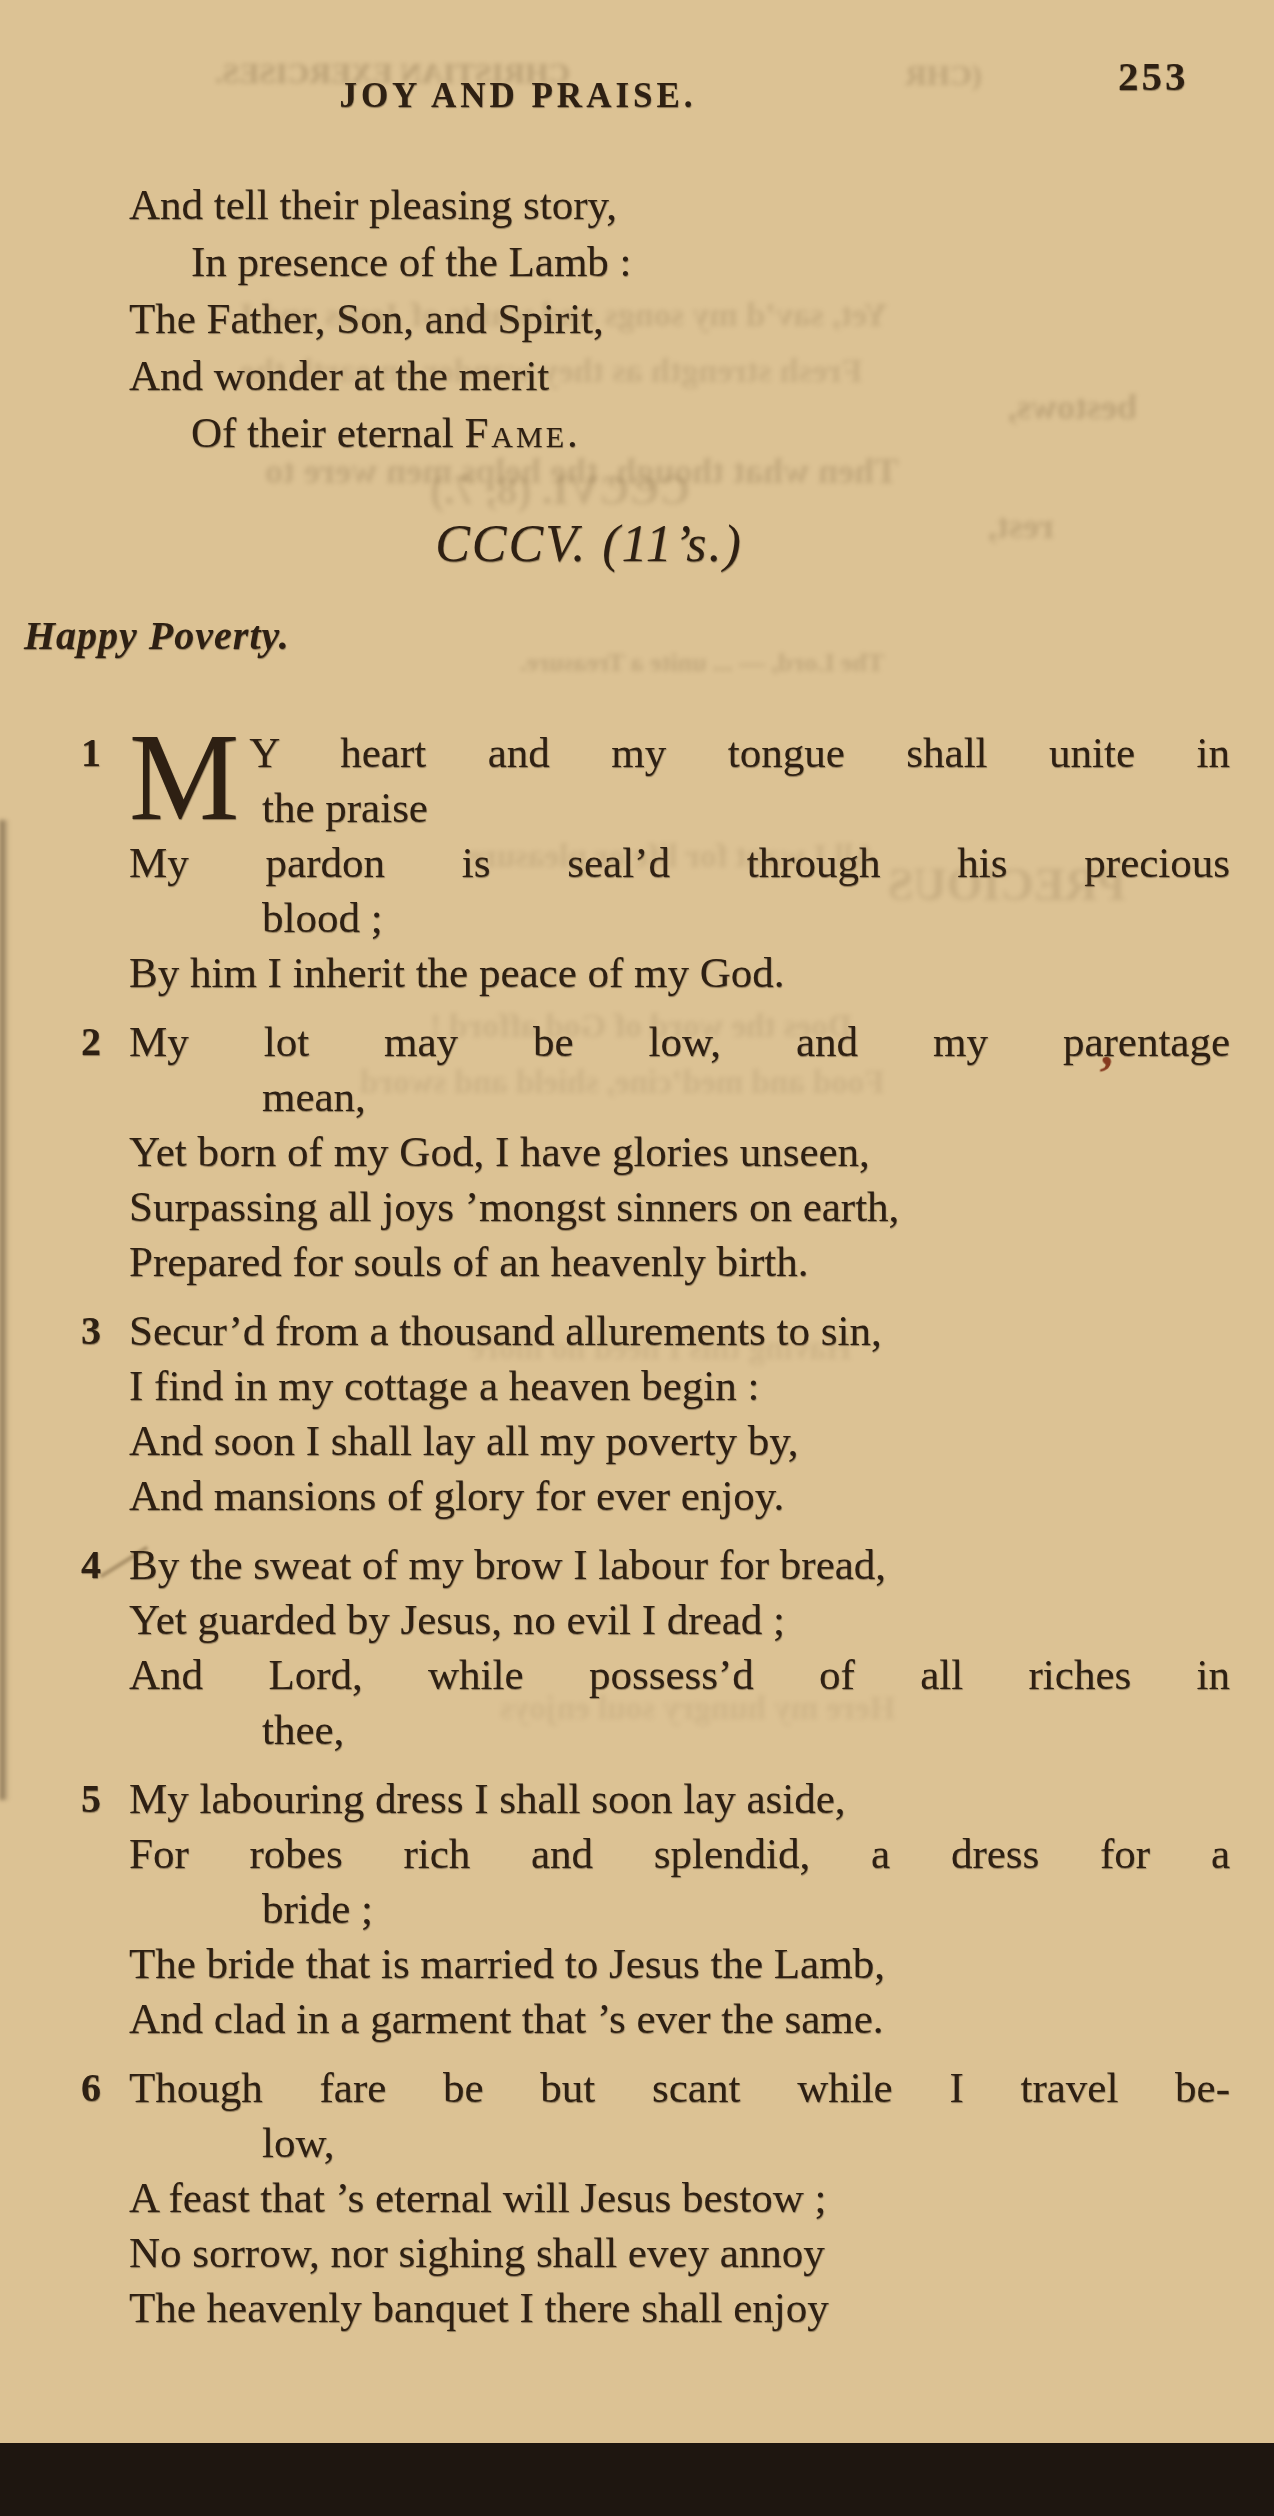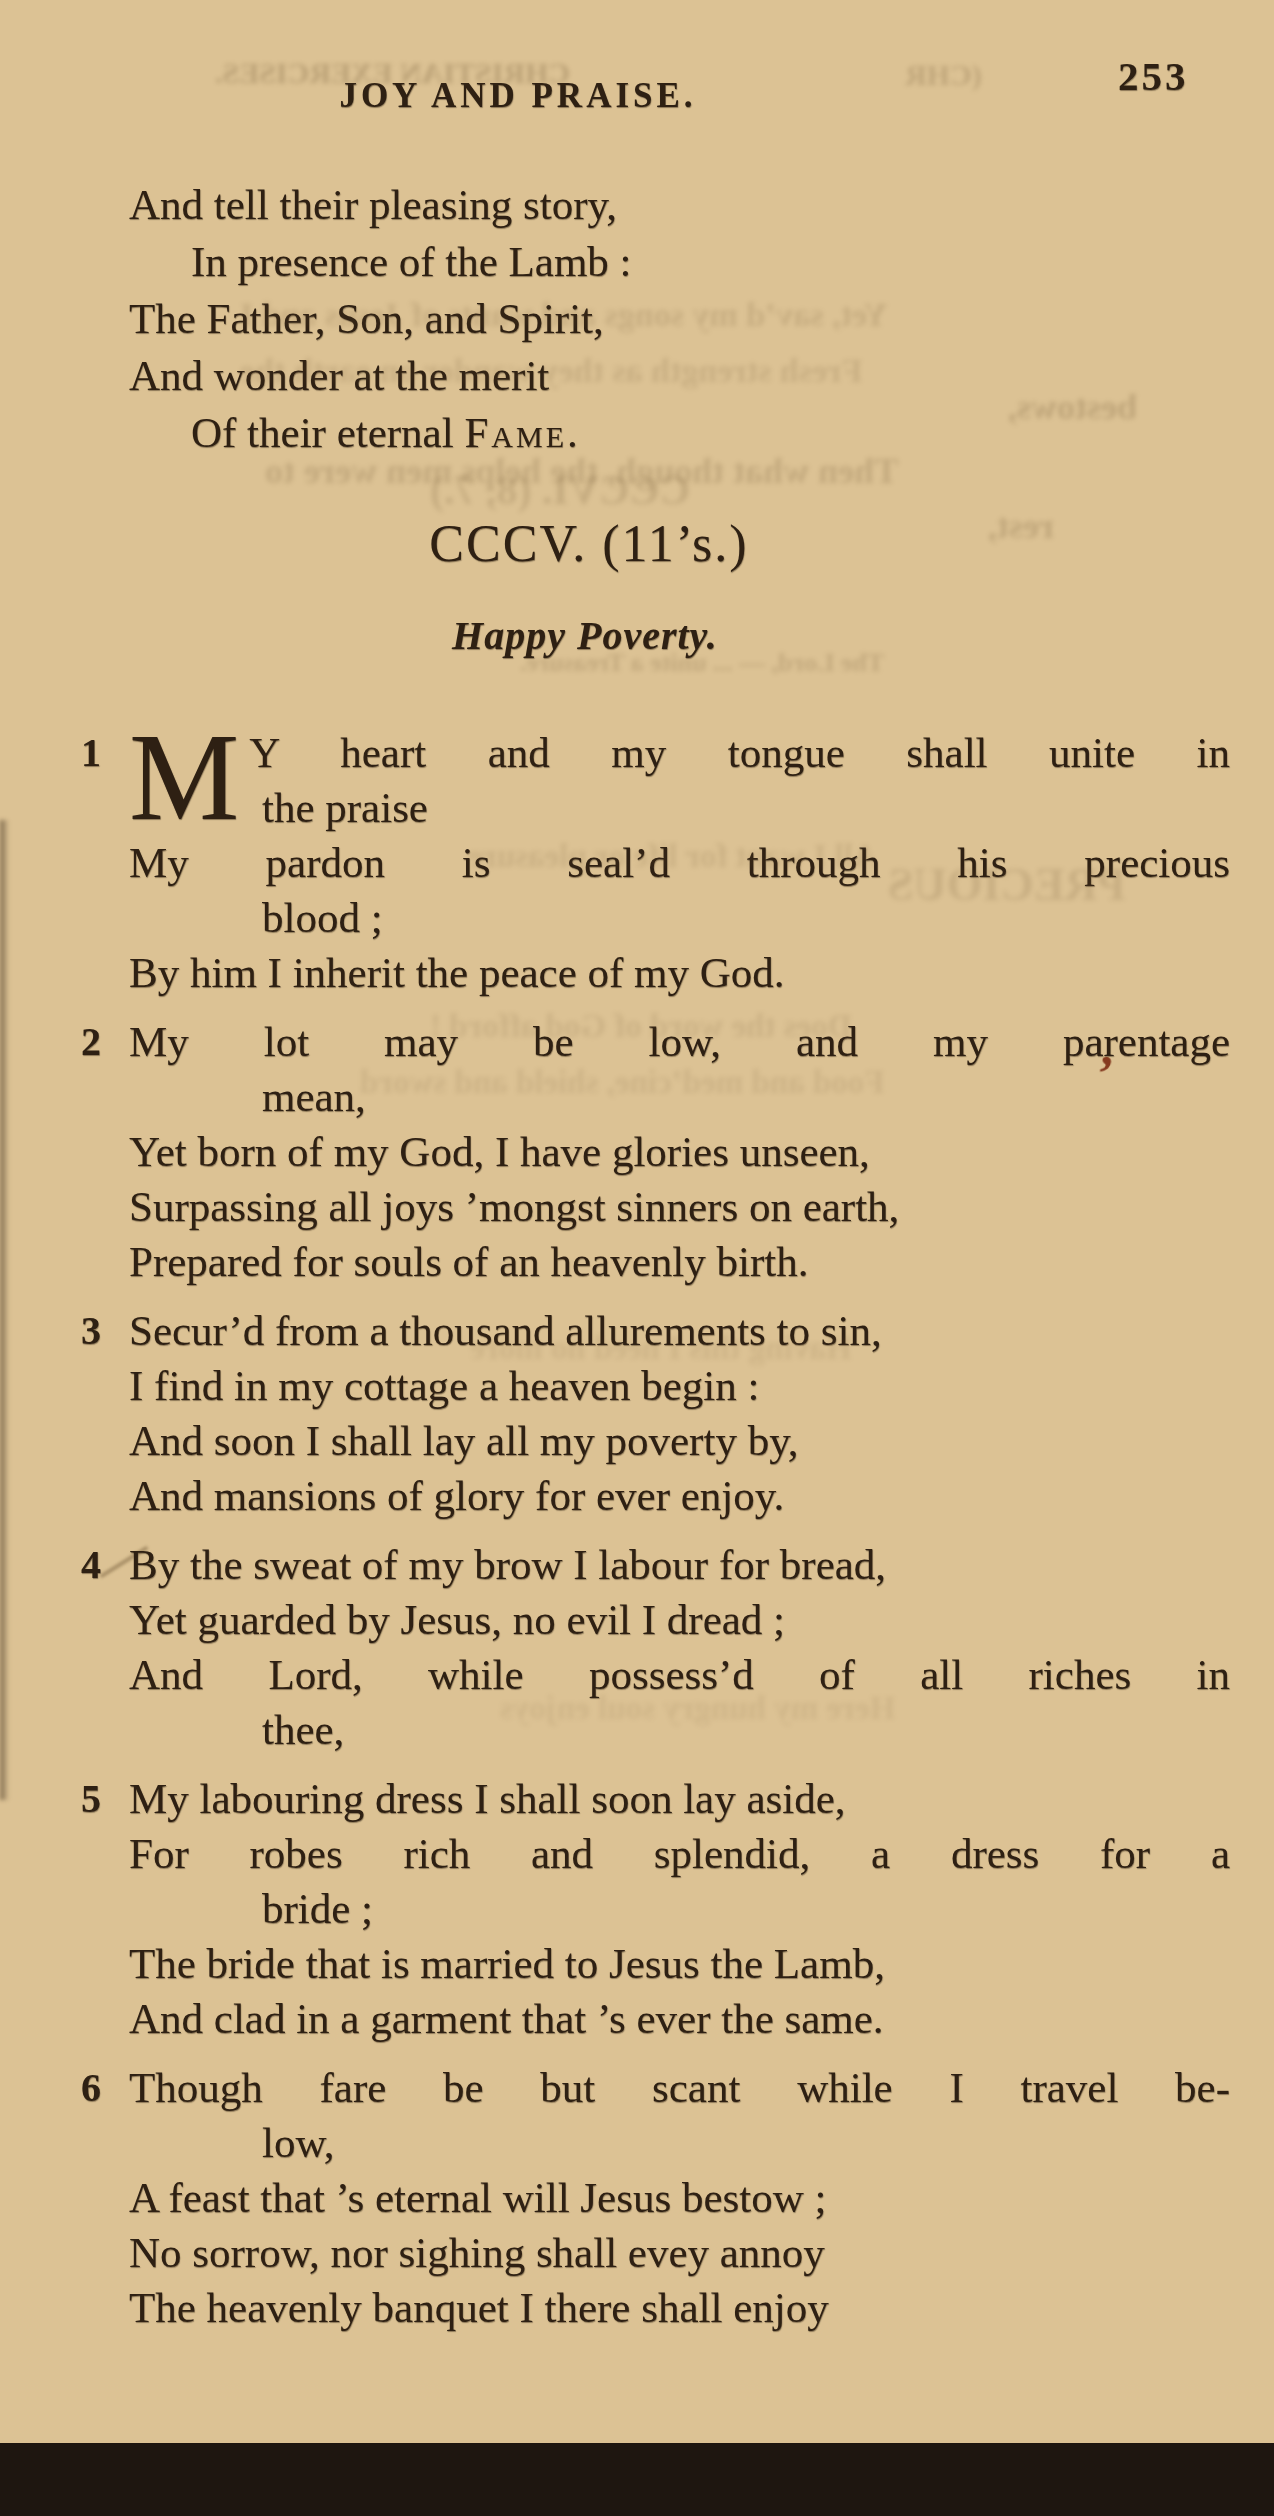--- a/index.html
+++ b/index.html
@@ -35,24 +35,24 @@
   }
   .body-block{position:absolute;top:176px;left:0;right:0;padding-left:24px;}
   .l{font-size:43px;line-height:55px;white-space:nowrap;}
   .opening{margin:0 44px 0 105px;}
   .opening .l{line-height:57px;}
   .i1{padding-left:62px;}
   .i2{padding-left:133px;}
   .w{white-space:normal;text-align:justify;text-align-last:justify;}
   .hymn-head{
     margin-top:54px;width:1130px;text-align:center;
-    font-size:52px;line-height:58px;letter-spacing:2px;
+    font-size:52px;line-height:58px;letter-spacing:2px;font-style:italic;
   }
   .hymn-title{
-    margin-top:40px;width:1122px;text-align:center;
+    margin-top:40px;width:1122px;
     font-size:40px;line-height:46px;font-style:italic;font-weight:700;letter-spacing:1px;
   }
   .verse{position:relative;margin:14px 44px 0 105px;}
   .verse.first{margin-top:66px;}
   .verse-num{
     position:absolute;left:-48px;top:4px;
     font-size:40px;font-weight:700;
   }
   .dropcap{
     float:left;font-size:124px;line-height:90px;height:96px;

